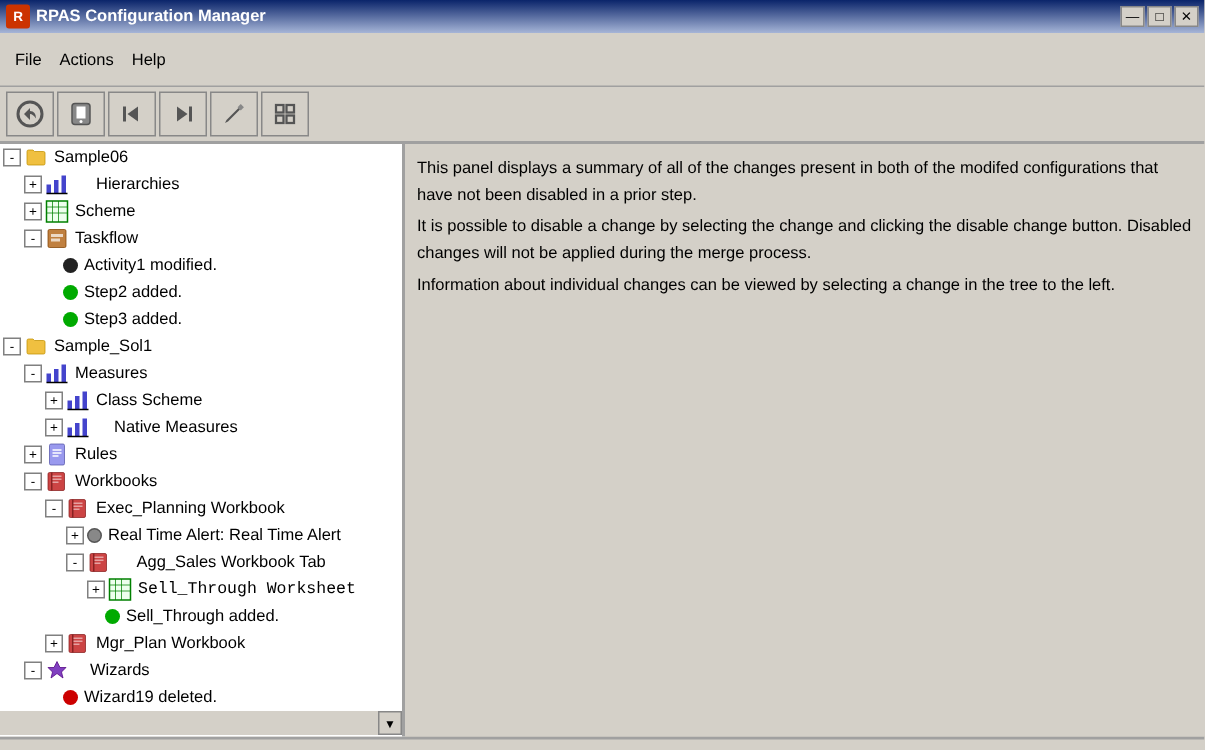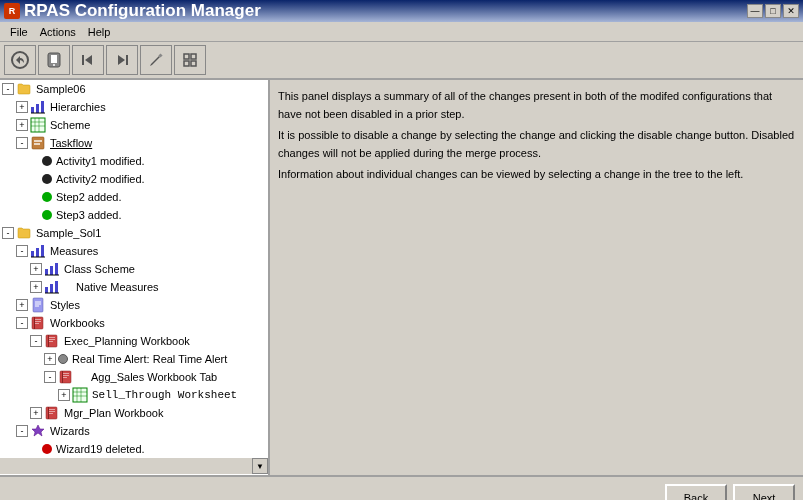--- a/index.html
+++ b/index.html
@@ -30,21 +30,21 @@
       border-radius: 2px;
       display: flex;
       align-items: center;
       justify-content: center;
       font-size: 9px;
       color: white;
       font-weight: bold;
     }
     .title-bar-text {
       flex: 1;
-      font-size: 17px;
+      font-size: 11px;
       font-weight: bold;
     }
     .title-bar-buttons {
       display: flex;
       gap: 2px;
     }
     .title-btn {
       width: 16px;
       height: 14px;
       background: #d4d0c8;
@@ -53,21 +53,21 @@
       display: flex;
       align-items: center;
       justify-content: center;
       cursor: pointer;
       color: #000;
     }
 
     
     .menu-bar {
       background: #d4d0c8;
-      height: 20px;
+      height: 36px;
       display: flex;
       align-items: center;
       padding: 0 4px;
       border-bottom: 1px solid #a0a0a0;
     }
     .menu-item {
       padding: 2px 6px;
       cursor: pointer;
       font-size: 11px;
     }
@@ -332,21 +332,21 @@
         <div class="tree-item indent-1">
           <span class="tree-toggle">+</span>
           <span class="tree-icon">
             <svg width="16" height="16" viewBox="0 0 16 16">
               <rect x="1" y="8" width="3" height="6" fill="#4444cc"></rect>
               <rect x="6" y="5" width="3" height="9" fill="#4444cc"></rect>
               <rect x="11" y="2" width="3" height="12" fill="#4444cc"></rect>
               <line x1="1" y1="14" x2="15" y2="14" stroke="#000" stroke-width="1"></line>
             </svg>
           </span>
-          <span style="margin-left:2px;">Hierarchies</span>
+          <span style="margin-left:16px;">Hierarchies</span>
         </div>
         <div class="tree-item indent-1">
           <span class="tree-toggle">+</span>
           <span class="tree-icon">
             <svg width="16" height="16" viewBox="0 0 16 16">
               <rect x="1" y="1" width="14" height="14" fill="#eeffee" stroke="#008000" stroke-width="1"></rect>
               <line x1="1" y1="5" x2="15" y2="5" stroke="#008000" stroke-width="0.5"></line>
               <line x1="1" y1="9" x2="15" y2="9" stroke="#008000" stroke-width="0.5"></line>
               <line x1="5" y1="1" x2="5" y2="15" stroke="#008000" stroke-width="0.5"></line>
               <line x1="9" y1="1" x2="9" y2="15" stroke="#008000" stroke-width="0.5"></line>
@@ -356,31 +356,26 @@
         </div>
         <div class="tree-item indent-1">
           <span class="tree-toggle">-</span>
           <span class="tree-icon">
             <svg width="16" height="16" viewBox="0 0 16 16">
               <rect x="2" y="2" width="12" height="12" rx="1" fill="#c08040" stroke="#804000" stroke-width="0.5"></rect>
               <rect x="4" y="5" width="8" height="2" fill="white" opacity="0.7"></rect>
               <rect x="4" y="8" width="6" height="2" fill="white" opacity="0.7"></rect>
             </svg>
           </span>
-          <span style="margin-left:2px;text-decoration:underline;">Taskflow</span>
+          <span style="margin-left:2px;">Taskflow</span>
         </div>
         <div class="tree-item indent-2">
           <span style="width:12px;display:inline-block;flex-shrink:0;"></span>
           <span class="dot-black"></span>
           <span style="margin-left:2px;">Activity1 modified.</span>
-        </div>
-        <div class="tree-item indent-2">
-          <span style="width:12px;display:inline-block;flex-shrink:0;"></span>
-          <span class="dot-black"></span>
-          <span style="margin-left:2px;">Activity2 modified.</span>
         </div>
         <div class="tree-item indent-2">
           <span style="width:12px;display:inline-block;flex-shrink:0;"></span>
           <span class="dot-green"></span>
           <span style="margin-left:2px;">Step2 added.</span>
         </div>
         <div class="tree-item indent-2">
           <span style="width:12px;display:inline-block;flex-shrink:0;"></span>
           <span class="dot-green"></span>
           <span style="margin-left:2px;">Step3 added.</span>
@@ -433,21 +428,21 @@
         <div class="tree-item indent-1">
           <span class="tree-toggle">+</span>
           <span class="tree-icon">
             <svg width="16" height="16" viewBox="0 0 16 16">
               <rect x="3" y="1" width="10" height="14" rx="1" fill="#9999ee" stroke="#5555aa" stroke-width="0.5"></rect>
               <line x1="5" y1="5" x2="11" y2="5" stroke="white" stroke-width="1"></line>
               <line x1="5" y1="7" x2="11" y2="7" stroke="white" stroke-width="1"></line>
               <line x1="5" y1="9" x2="9" y2="9" stroke="white" stroke-width="1"></line>
             </svg>
           </span>
-          <span style="margin-left:2px;">Styles</span>
+          <span style="margin-left:2px;">Rules</span>
         </div>
         <div class="tree-item indent-1">
           <span class="tree-toggle">-</span>
           <span class="tree-icon">
             <svg width="16" height="16" viewBox="0 0 16 16">
               <rect x="2" y="2" width="11" height="12" rx="1" fill="#cc4444" stroke="#882222" stroke-width="0.5"></rect>
               <rect x="4" y="2" width="1" height="12" fill="#882222"></rect>
               <rect x="5" y="4" width="6" height="1" fill="white" opacity="0.5"></rect>
               <rect x="5" y="6" width="6" height="1" fill="white" opacity="0.5"></rect>
               <rect x="5" y="8" width="4" height="1" fill="white" opacity="0.5"></rect>
@@ -492,41 +487,46 @@
             <svg width="16" height="16" viewBox="0 0 16 16">
               <rect x="1" y="1" width="14" height="14" fill="#eeffee" stroke="#008000" stroke-width="1"></rect>
               <line x1="1" y1="5" x2="15" y2="5" stroke="#008000" stroke-width="0.5"></line>
               <line x1="1" y1="9" x2="15" y2="9" stroke="#008000" stroke-width="0.5"></line>
               <line x1="5" y1="1" x2="5" y2="15" stroke="#008000" stroke-width="0.5"></line>
               <line x1="9" y1="1" x2="9" y2="15" stroke="#008000" stroke-width="0.5"></line>
             </svg>
           </span>
           <span style="margin-left:2px;font-family:Liberation Mono, monospace;">Sell_Through Worksheet</span>
         </div>
+        <div class="tree-item indent-4">
+          <span style="width:12px;display:inline-block;flex-shrink:0;"></span>
+          <span class="dot-green"></span>
+          <span style="margin-left:2px;">Sell_Through added.</span>
+        </div>
         <div class="tree-item indent-2">
           <span class="tree-toggle">+</span>
           <span class="tree-icon">
             <svg width="16" height="16" viewBox="0 0 16 16">
               <rect x="2" y="2" width="11" height="12" rx="1" fill="#cc4444" stroke="#882222" stroke-width="0.5"></rect>
               <rect x="4" y="2" width="1" height="12" fill="#882222"></rect>
               <rect x="5" y="4" width="6" height="1" fill="white" opacity="0.5"></rect>
               <rect x="5" y="6" width="6" height="1" fill="white" opacity="0.5"></rect>
               <rect x="5" y="8" width="4" height="1" fill="white" opacity="0.5"></rect>
             </svg>
           </span>
           <span style="margin-left:2px;">Mgr_Plan Workbook</span>
         </div>
         <div class="tree-item indent-1">
           <span class="tree-toggle">-</span>
           <span class="tree-icon">
             <svg width="16" height="16" viewBox="0 0 16 16">
               <polygon points="8,2 10,6 14,6 11,9 12,13 8,10 4,13 5,9 2,6 6,6" fill="#8040c0" stroke="#500080" stroke-width="0.5"></polygon>
             </svg>
           </span>
-          <span style="margin-left:2px;">Wizards</span>
+          <span style="margin-left:12px;">Wizards</span>
         </div>
         <div class="tree-item indent-2">
           <span style="width:12px;display:inline-block;flex-shrink:0;"></span>
           <span class="dot-red"></span>
           <span style="margin-left:2px;">Wizard19 deleted.</span>
         </div>
       </div>
 
     <div style="position:sticky;bottom:0;background:#d4d0c8;display:flex;flex-direction:column;align-items:flex-end;">
       <div class="tree-scroll-arrow">▼</div>

